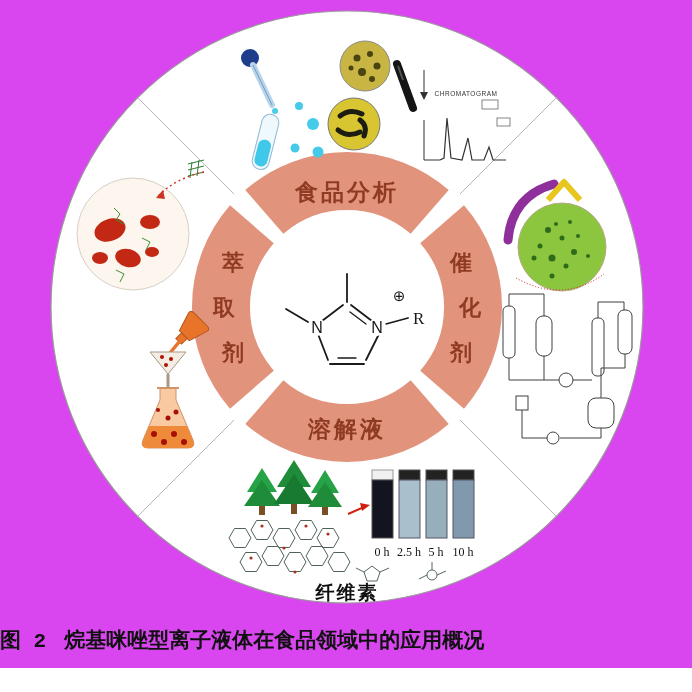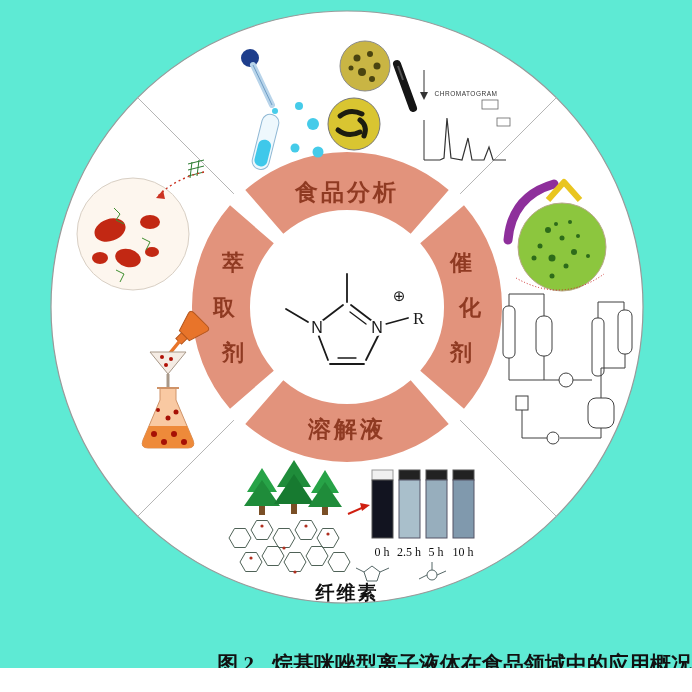--- a/index.html
+++ b/index.html
@@ -1,23 +1,23 @@
 <!DOCTYPE html>
 <html><head>
 <meta charset="utf-8">
 <style>
   html,body{margin:0;padding:0;background:#ffffff;}
-  .page{width:692px;height:668px;background:#5eead4;position:relative;overflow:hidden;
+  .page{width:692px;height:668px;background:#d946ef;position:relative;overflow:hidden;
         font-family:"Liberation Sans",sans-serif;}
   svg{display:block;}
   svg text{font-family:"Liberation Sans",sans-serif;}
   .ring-label{font-family:"Liberation Serif",serif;font-weight:bold;}
   .serif{font-family:"Liberation Serif",serif;}
-  .caption{width:100%;text-align:right;margin-top:32px;
-           font-family:Liberation Serif, serif;font-weight:bold;
+  .caption{width:100%;text-align:left;margin-top:8px;
+           font-family:Liberation Mono, monospace;font-weight:bold;
            font-size:21px;color:#111;}
   .caption .num{margin-right:18px;}
 </style>
 </head>
 <body>
 
 <div class="page">
 
 <svg width="692" height="618" viewBox="0 0 692 618">
   <defs>

